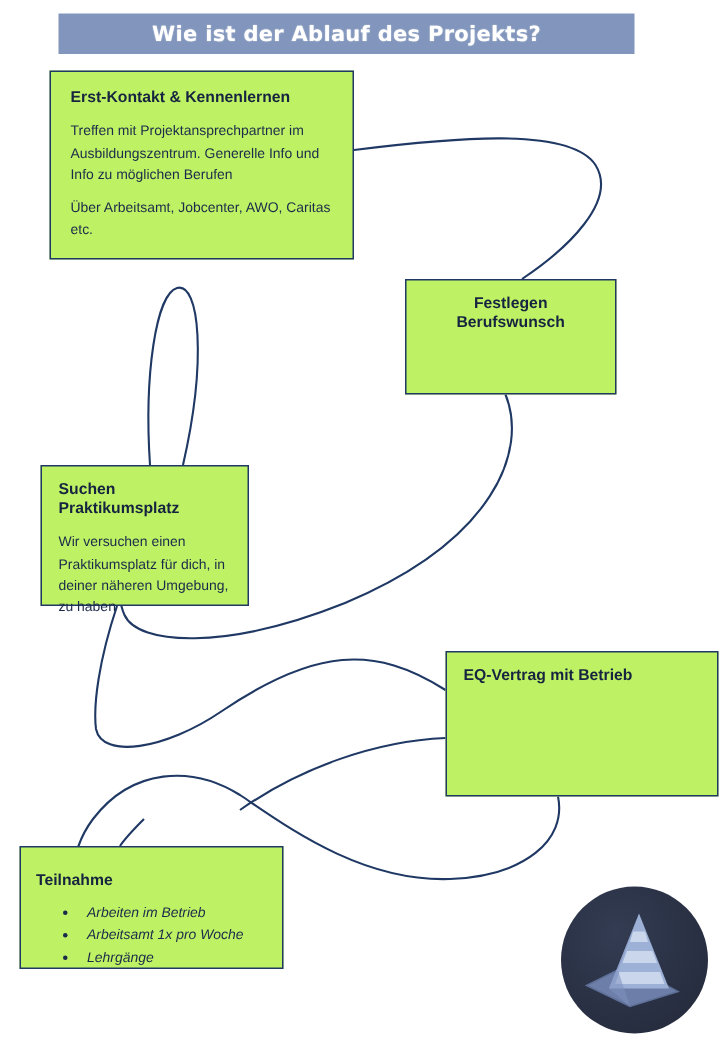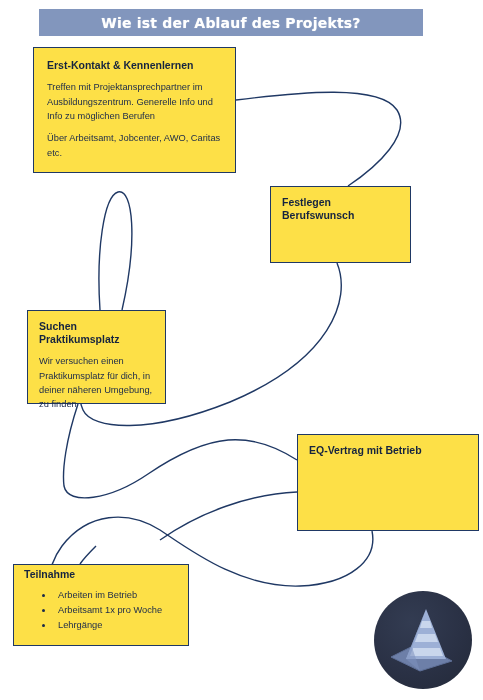--- a/index.html
+++ b/index.html
@@ -39,21 +39,21 @@
   .title-banner .title-text {
     color: #ffffff;
     font-weight: bold;
     font-size: 14px;
     letter-spacing: 0.2px;
     font-family: "DejaVu Sans", sans-serif;
     text-shadow: 0 0 1px rgba(255,255,255,0.6);
   }
   .node {
     position: absolute;
-    background: #fde047;
+    background: #bef264;
     border: 1.5px solid #1f3864;
     box-sizing: border-box;
     color: #1b2a4a;
   }
   .node .node-title {
     font-weight: bold;
     font-size: 10.5px;
     color: #16243f;
     line-height: 1.25;
   }
@@ -66,27 +66,28 @@
   .node ul.node-list {
     margin: 7px 0 0 0;
     padding-left: 30px;
     font-size: 9.3px;
     line-height: 1.62;
     color: #1b2a4a;
   }
   .node ul.node-list li {
     margin: 0;
     padding-left: 4px;
+    font-style: italic;
   }
 
   #node-erstkontakt { left: 33px; top: 47px; width: 203px; height: 126px; padding: 11px 13px; }
-  #node-berufswunsch { left: 270px; top: 186px; width: 141px; height: 77px; padding: 9px 11px; }
+  #node-berufswunsch { left: 270px; top: 186px; width: 141px; height: 77px; padding: 9px 11px; text-align: center; }
   #node-praktikum { left: 27px; top: 310px; width: 139px; height: 94px; padding: 9px 11px; }
   #node-eqvertrag { left: 297px; top: 434px; width: 182px; height: 97px; padding: 9px 11px; }
-  #node-teilnahme { left: 13px; top: 564px; width: 176px; height: 82px; padding: 3px 10px; }
+  #node-teilnahme { left: 13px; top: 564px; width: 176px; height: 82px; padding: 16px 10px; }
 
   #node-praktikum .node-title { }
 
   .vlc-logo {
     position: absolute;
     left: 374px;
     top: 591px;
     width: 98px;
     height: 98px;
     border-radius: 50%;
@@ -125,21 +126,21 @@
     <div class="node-para">Treffen mit Projektansprechpartner im Ausbildungszentrum. Generelle Info und Info zu möglichen Berufen</div>
     <div class="node-para">Über Arbeitsamt, Jobcenter, AWO, Caritas etc.</div>
   </div>
 
   <div class="node" id="node-berufswunsch">
     <div class="node-title">Festlegen Berufswunsch</div>
   </div>
 
   <div class="node" id="node-praktikum">
     <div class="node-title">Suchen Praktikumsplatz</div>
-    <div class="node-para">Wir versuchen einen Praktikumsplatz für dich, in deiner näheren Umgebung, zu finden</div>
+    <div class="node-para">Wir versuchen einen Praktikumsplatz für dich, in deiner näheren Umgebung, zu haben</div>
   </div>
 
   <div class="node" id="node-eqvertrag">
     <div class="node-title">EQ-Vertrag mit Betrieb</div>
   </div>
 
   <div class="node" id="node-teilnahme">
     <div class="node-title">Teilnahme</div>
     <ul class="node-list">
       <li>Arbeiten im Betrieb</li>

